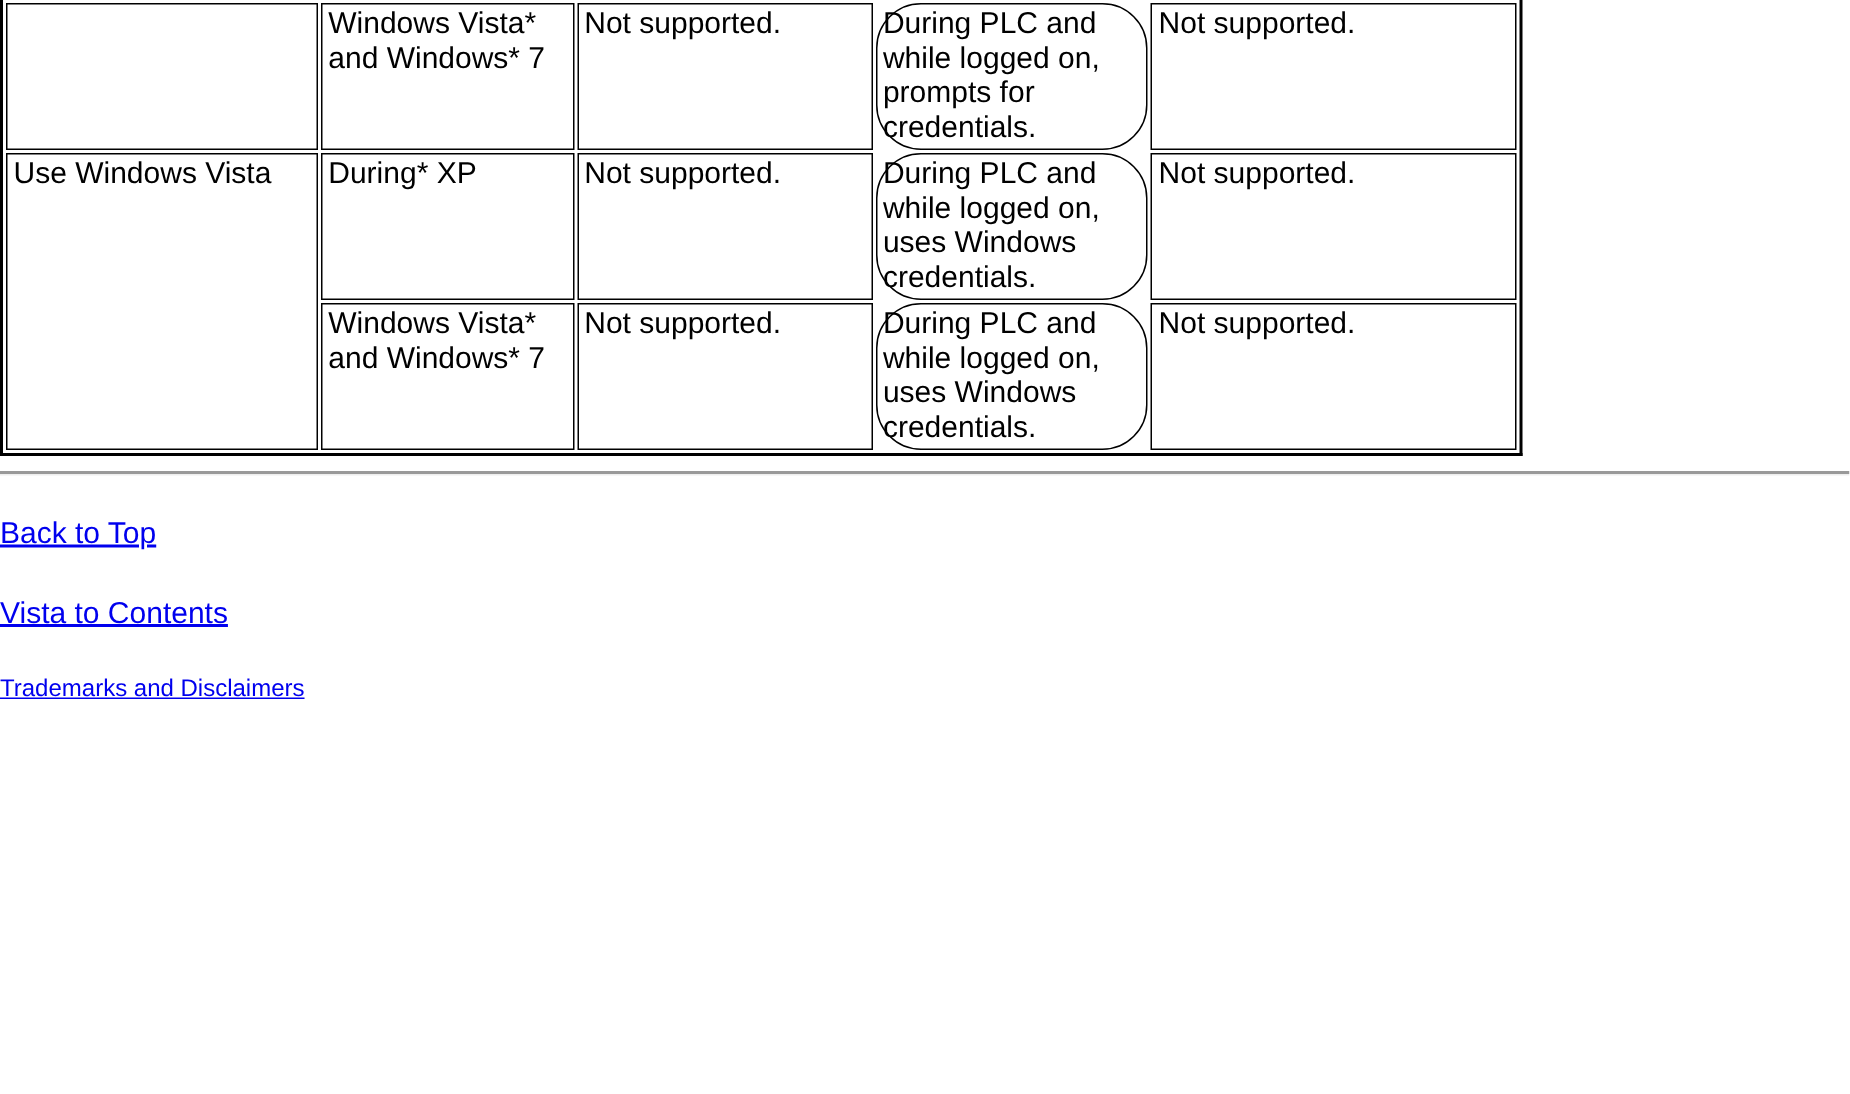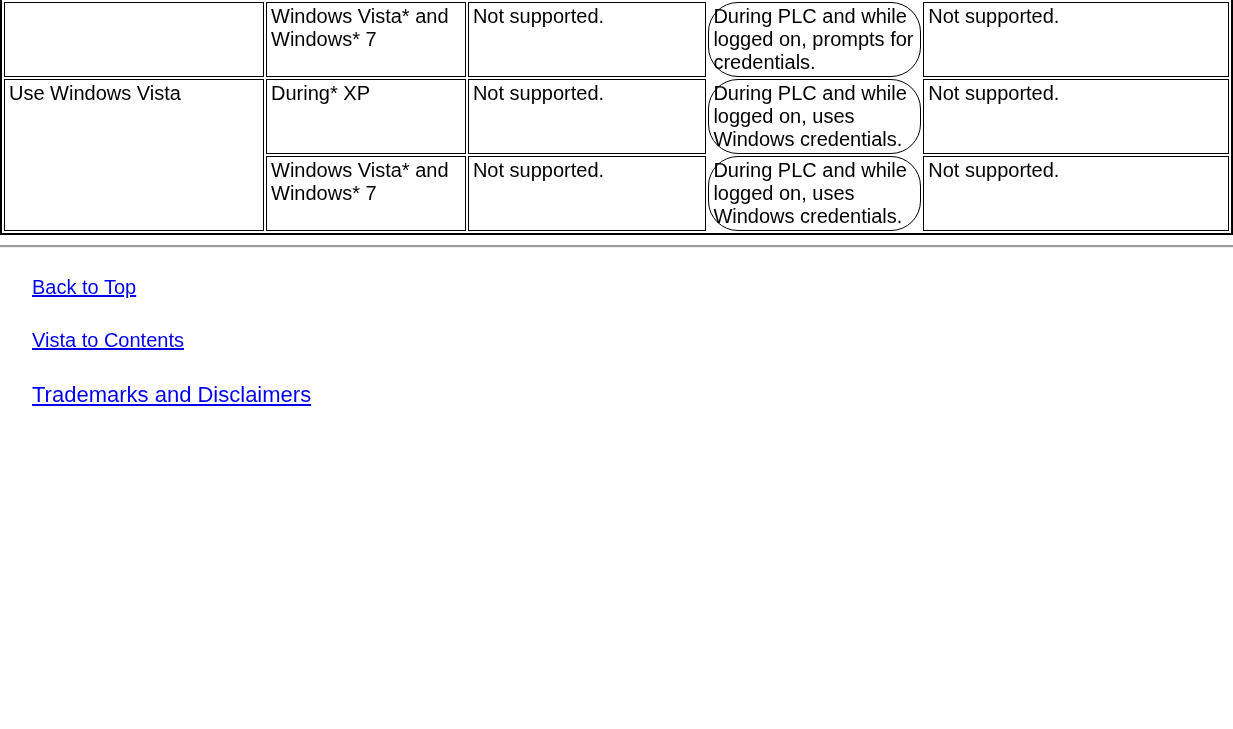--- a/index.html
+++ b/index.html
@@ -8,45 +8,44 @@
     margin: 0;
     padding: 0;
     width: 1233px;
     color: #000;
   }
   table.outer {
     border-collapse: separate;
     border-spacing: 2px;
     border: 2px solid #000;
     border-top: none;
-    width: 1233px;
+    width: 1015px;
   }
   table.outer td {
     border: 1px solid #000;
     padding: 2px 4px;
     vertical-align: top;
   }
   .c1 { width: 262px; }
   .c2 { width: 197px; }
   .c3 { width: 238px; }
   .c4 { width: 210px; border-radius: 30px; }
   .c5 { width: 310px; }
   hr.sep {
     margin: 10px 0 28px 0;
     border: none;
     border-top: 2px solid #999;
     border-bottom: 1px solid #eee;
     height: 0;
   }
   a.link {
     color: #0000EE;
-    padding-left: 32px;
   }
   p.linkp { margin: 0 0 30px 0; font-size: 20px; }
-  p.linkp.small { font-size: 22px; margin-bottom: 0; }
+  p.linkp.small { font-size: 16px; margin-bottom: 0; }
 </style>
 </head>
 <body>
 
 <table class="outer">
   <tbody>
       <tr>
     <td class="c1"></td>
     <td class="c2">Windows Vista* and Windows* 7</td>
     <td class="c3">Not supported.</td>

